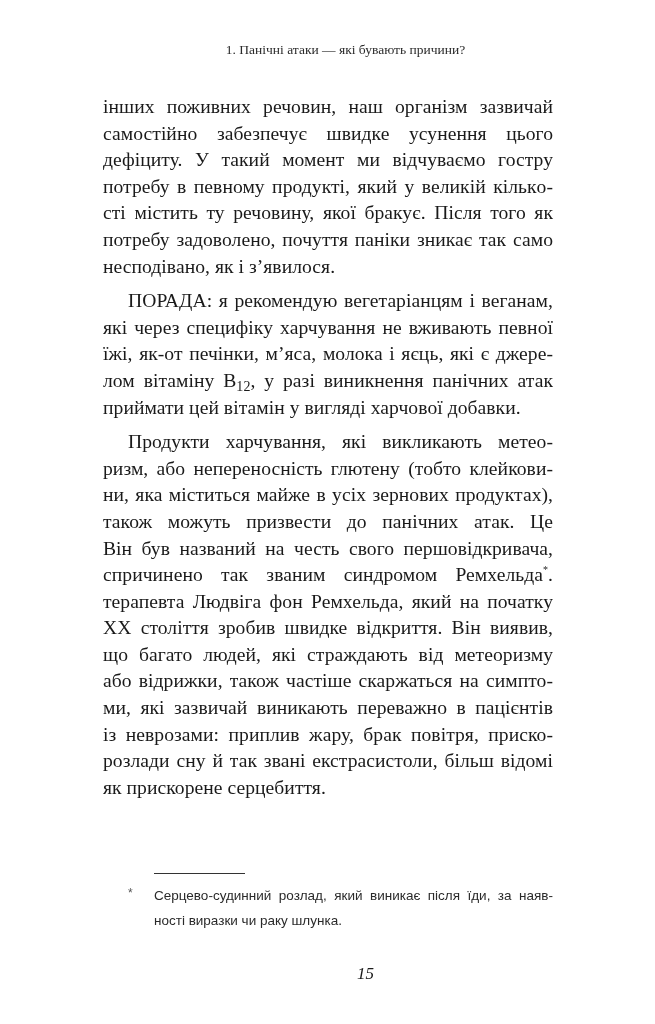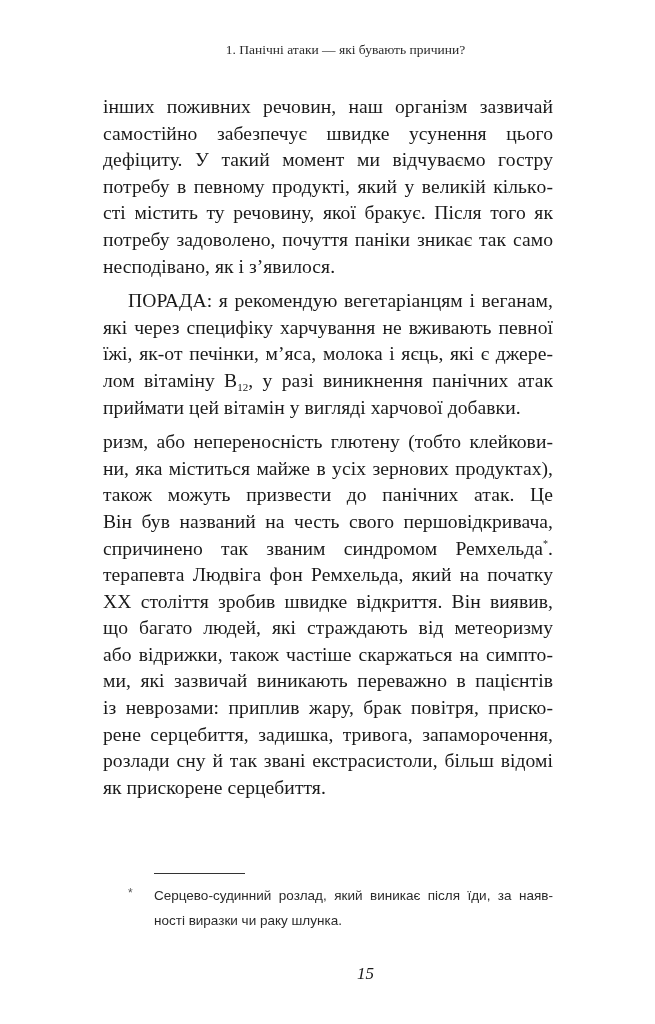--- a/index.html
+++ b/index.html
@@ -51,21 +51,21 @@
     white-space: nowrap;
     overflow: visible;
   }
   .line.last {
     text-align-last: left;
   }
   .line.indent {
     padding-left: 25px;
   }
   sub.vit {
-    font-size: 11px;
+    font-size: 14px;
     vertical-align: -4px;
     line-height: 0;
   }
   sup.fn {
     font-size: 10px;
     vertical-align: 8px;
     line-height: 0;
   }
   .footnote-rule {
     position: absolute;
@@ -133,32 +133,32 @@
 
   <p class="gap">
     <span class="line indent">ПОРАДА: я рекомендую вегетаріанцям і веганам,</span>
     <span class="line">які через специфіку харчування не вживають певної</span>
     <span class="line">їжі, як-от печінки, м’яса, молока і яєць, які є джере-</span>
     <span class="line"><span>лом вітаміну B</span><sub class="vit">12</sub><span>, у разі виникнення панічних атак</span></span>
     <span class="line last">приймати цей вітамін у вигляді харчової добавки.</span>
   </p>
 
   <p class="gap">
+    <span class="line indent">Продукти харчування, які викликають метео-</span>
     <span class="line">ризм, або непереносність глютену (тобто клейкови-</span>
     <span class="line">ни, яка міститься майже в усіх зернових продуктах),</span>
     <span class="line">також можуть призвести до панічних атак. Це</span>
     <span class="line">Він був названий на честь свого першовідкривача,</span>
     <span class="line"><span>спричинено так званим синдромом Ремхельда</span><sup class="fn">*</sup><span>.</span></span>
     <span class="line">терапевта Людвіга фон Ремхельда, який на початку</span>
     <span class="line">XX століття зробив швидке відкриття. Він виявив,</span>
     <span class="line">що багато людей, які страждають від метеоризму</span>
     <span class="line">або відрижки, також частіше скаржаться на симпто-</span>
     <span class="line">ми, які зазвичай виникають переважно в пацієнтів</span>
     <span class="line">із неврозами: приплив жару, брак повітря, приско-</span>
-    <span class="line">рене серцебиття, задишка, тривога, запаморочення,</span>
     <span class="line">розлади сну й так звані екстрасистоли, більш відомі</span>
     <span class="line last">як прискорене серцебиття.</span>
   </p>
 </div>
 
 <div class="footnote-rule"></div>
 
 <div class="footnote">
   <span class="footnote-marker">*</span>
   <div class="footnote-text">

